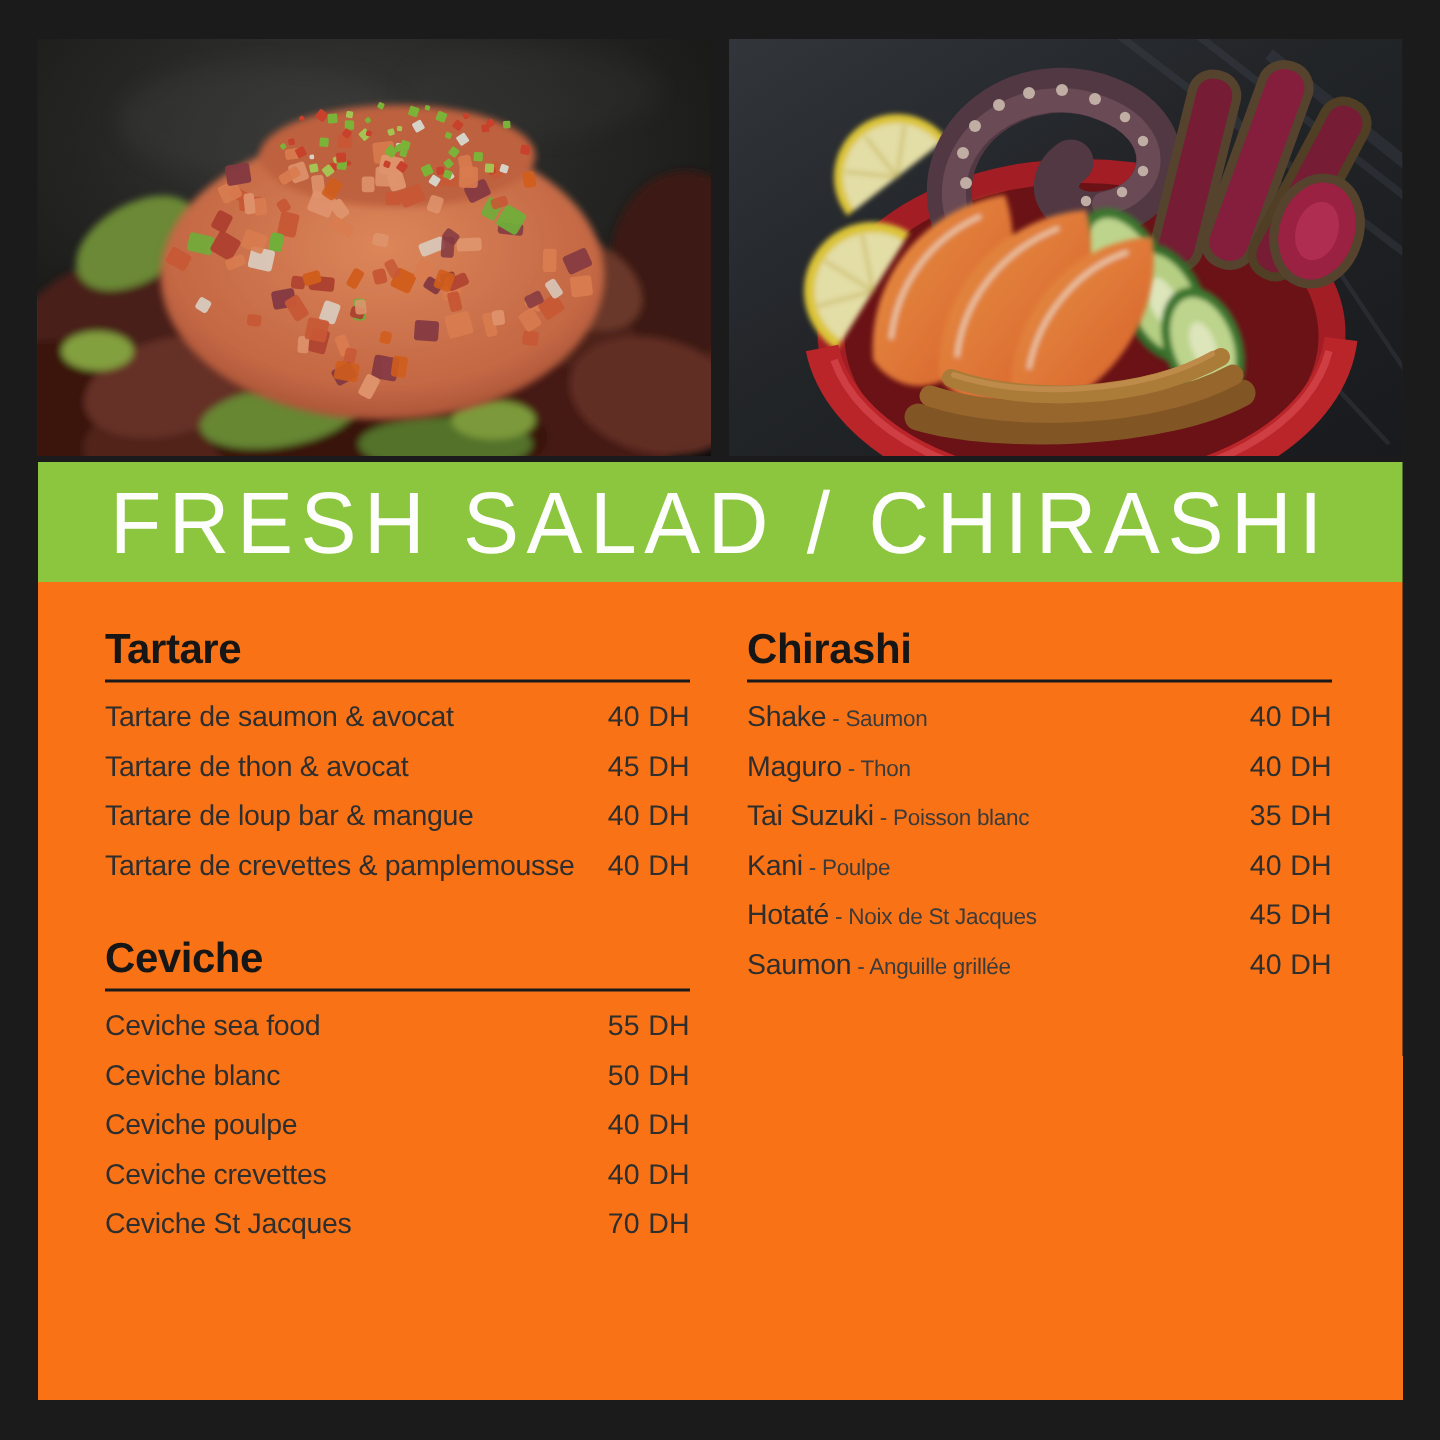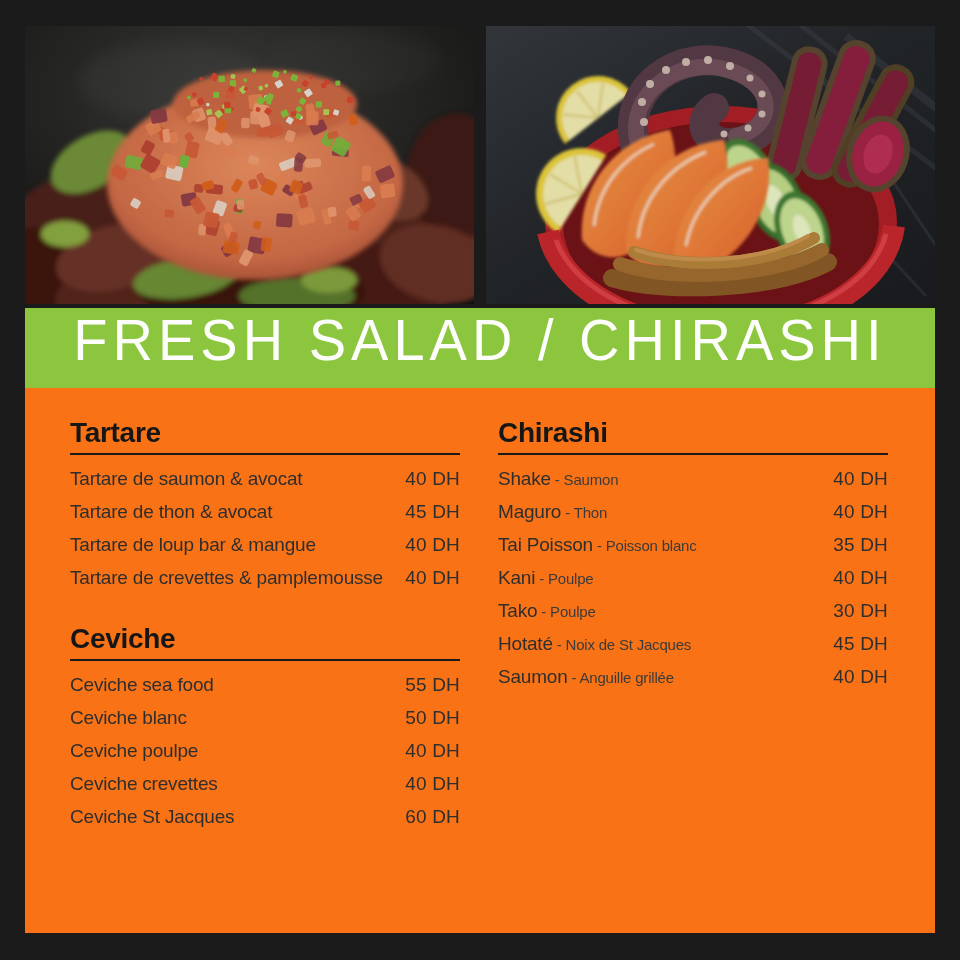--- a/index.html
+++ b/index.html
@@ -13,21 +13,21 @@
 
   
   .photos{position:absolute;left:0;top:0;width:910px;height:278px;display:flex;gap:12px;}
   .photo{width:449px;height:278px;overflow:hidden;background:#202020;}
   .photo svg{display:block;width:449px;height:278px;}
 
   
   .banner{
     position:absolute;left:0;top:282px;width:910px;height:80px;
     background:#8cc63e;
-    display:flex;justify-content:center;
+    display:flex;align-items:center;justify-content:center;
   }
   .banner-title{
     color:#fdfefb;
     font-size:56px;font-weight:100;
     letter-spacing:5px;white-space:nowrap;
     transform:scaleY(1.04);
   }
 
   
   .menu-panel{
@@ -430,54 +430,50 @@
     <span class="item-price">40 DH</span>
   </div>
 
   <div class="menu-row">
     <span class="item-label"><span>Ceviche crevettes</span></span>
     <span class="item-price">40 DH</span>
   </div>
 
   <div class="menu-row">
     <span class="item-label"><span>Ceviche St Jacques</span></span>
-    <span class="item-price">60 DH</span>
+    <span class="item-price">70 DH</span>
   </div>
 </div>
   </div>
 </div>
     <div class="menu-col menu-col-right">
   <div class="menu-section">
     <h2 class="section-title">Chirashi</h2>
     <hr class="section-rule">
     <div class="section-rows">
   <div class="menu-row">
     <span class="item-label"><span>Shake</span><span class="item-sub"> - Saumon</span></span>
     <span class="item-price">40 DH</span>
   </div>
 
   <div class="menu-row">
     <span class="item-label"><span>Maguro</span><span class="item-sub"> - Thon</span></span>
     <span class="item-price">40 DH</span>
   </div>
 
   <div class="menu-row">
-    <span class="item-label"><span>Tai Poisson</span><span class="item-sub"> - Poisson blanc</span></span>
+    <span class="item-label"><span>Tai Suzuki</span><span class="item-sub"> - Poisson blanc</span></span>
     <span class="item-price">35 DH</span>
   </div>
 
   <div class="menu-row">
     <span class="item-label"><span>Kani</span><span class="item-sub"> - Poulpe</span></span>
     <span class="item-price">40 DH</span>
   </div>
 
-  <div class="menu-row">
-    <span class="item-label"><span>Tako</span><span class="item-sub"> - Poulpe</span></span>
-    <span class="item-price">30 DH</span>
-  </div>
 
   <div class="menu-row">
     <span class="item-label"><span>Hotaté</span><span class="item-sub"> - Noix de St Jacques</span></span>
     <span class="item-price">45 DH</span>
   </div>
 
   <div class="menu-row">
     <span class="item-label"><span>Saumon</span><span class="item-sub"> - Anguille grillée</span></span>
     <span class="item-price">40 DH</span>
   </div>

